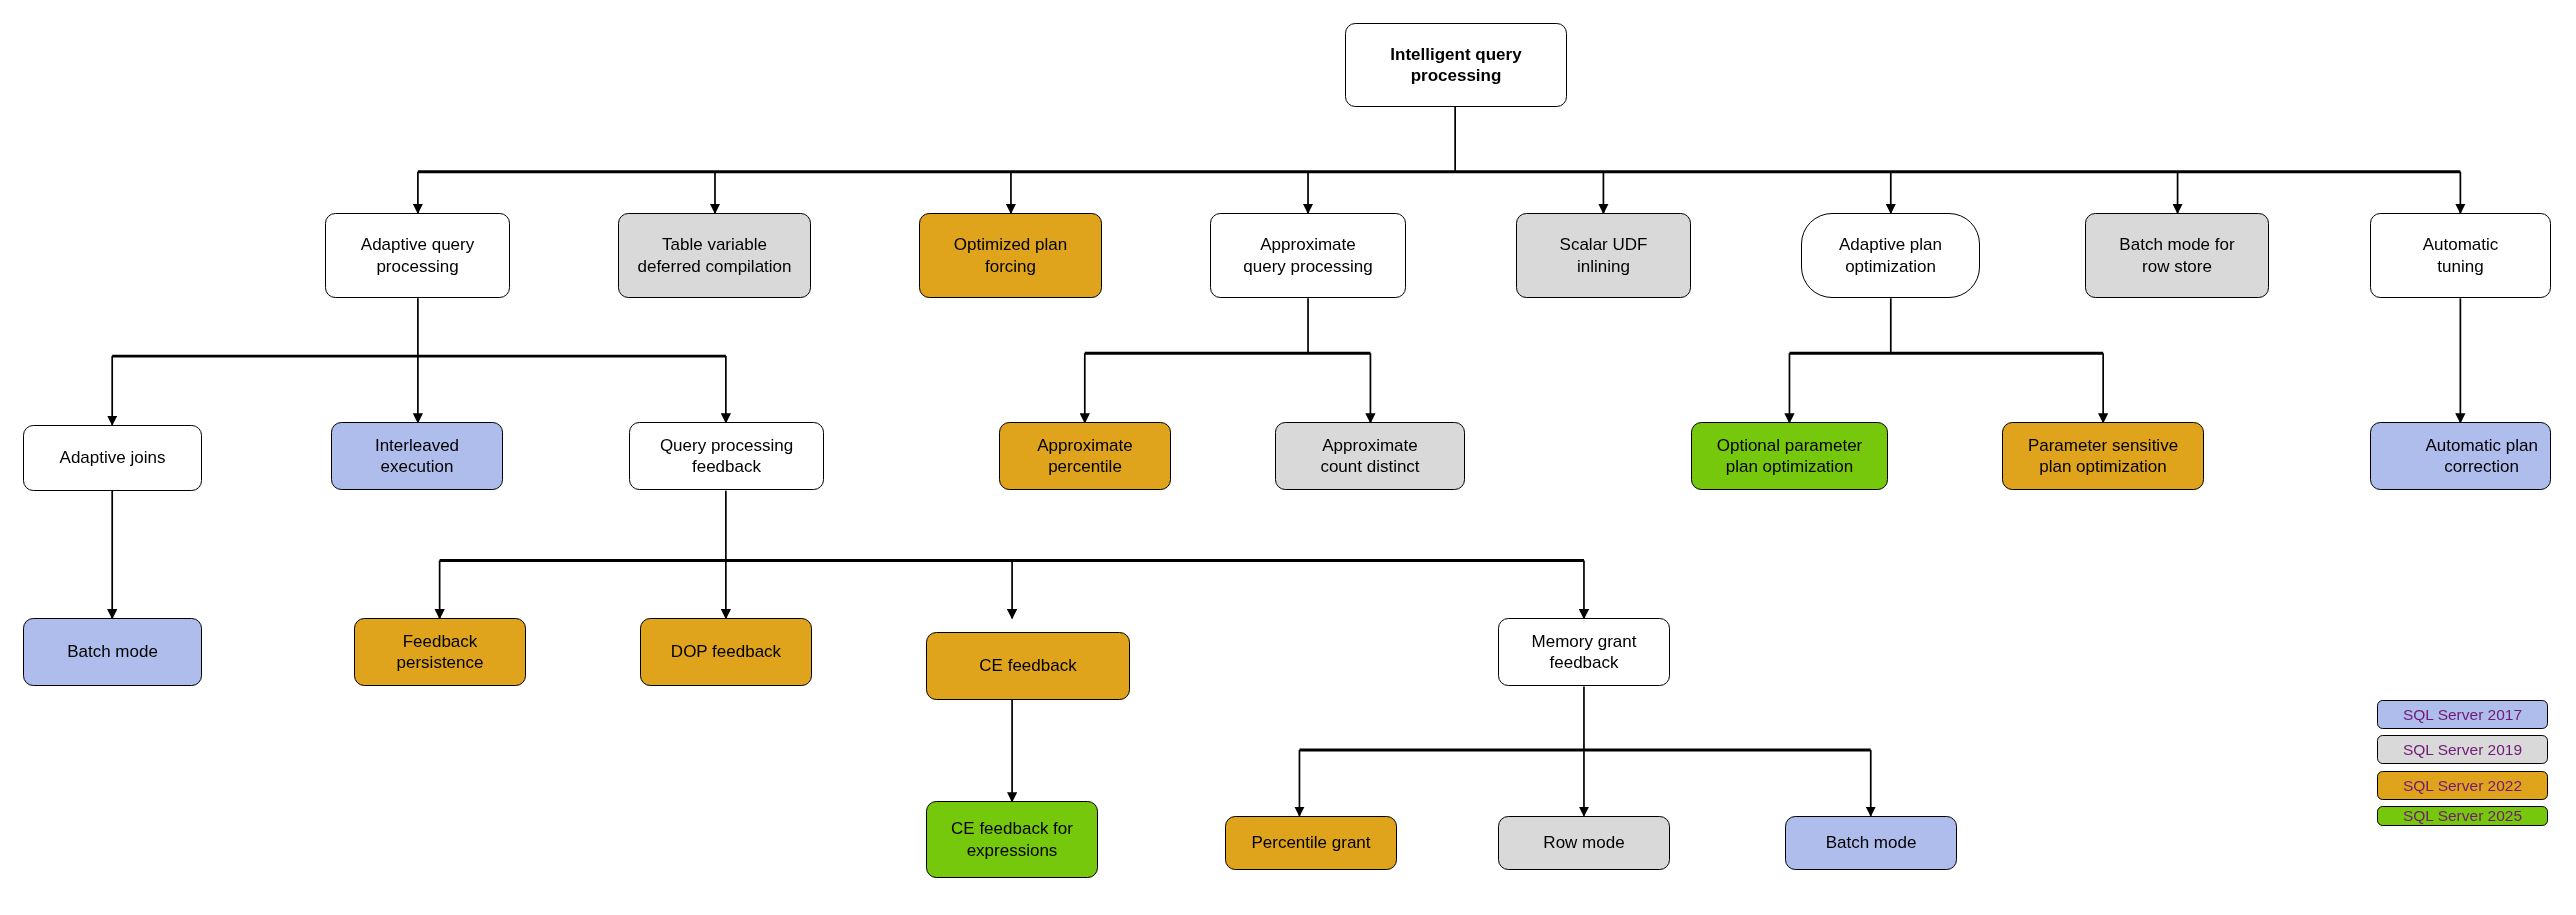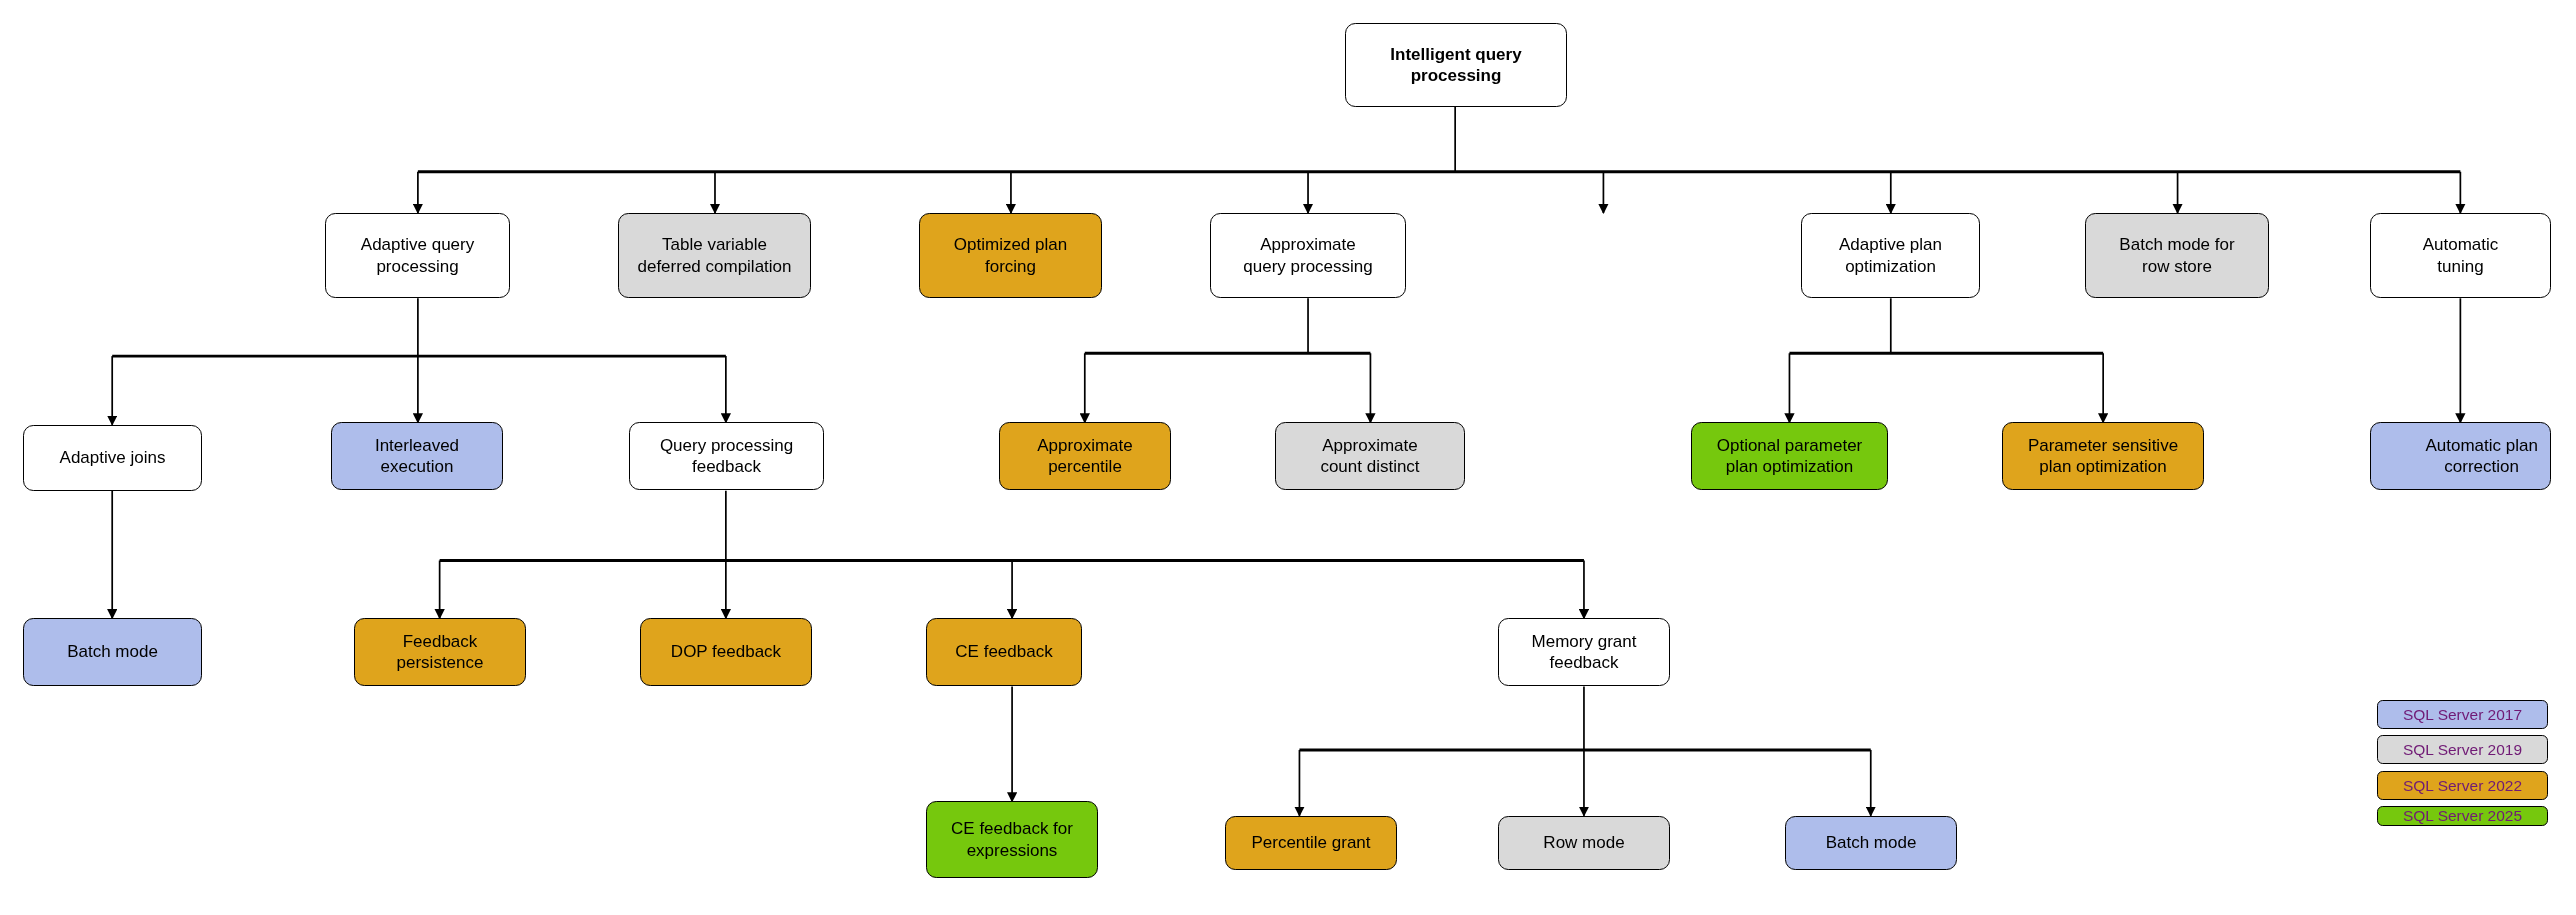--- a/index.html
+++ b/index.html
@@ -139,22 +139,24 @@
 
   <div class="node fill-gray" style="left:618px; top:213px; width:193px; height:85px;">Table variable
 deferred compilation</div>
 
   <div class="node fill-orange" style="left:919px; top:213px; width:183px; height:85px;">Optimized plan
 forcing</div>
 
   <div class="node fill-white" style="left:1210px; top:213px; width:196px; height:85px;">Approximate
 query processing</div>
 
-
-  <div class="node fill-white" style="left:1801px; top:213px; width:179px; height:85px;">Adaptive plan
+  <div class="node fill-gray" style="left:1516px; top:213px; width:175px; height:85px;">Scalar UDF
+inlining</div>
+
+  <div class="node fill-white" style="left:1801px; top:213px; width:179px; height:85px;border-radius:31px;">Adaptive plan
 optimization</div>
 
   <div class="node fill-gray" style="left:2085px; top:213px; width:184px; height:85px;">Batch mode for
 row store</div>
 
   <div class="node fill-white" style="left:2370px; top:213px; width:181px; height:85px;">Automatic
 tuning</div>
 
   <div class="node fill-white" style="left:23px; top:425px; width:179px; height:66px;">Adaptive joins</div>
 
@@ -179,21 +181,21 @@
   <div class="node fill-blue" style="left:2370px; top:422px; width:181px; height:68px;padding-left:48px;">Automatic plan
 correction</div>
 
   <div class="node fill-blue" style="left:23px; top:618px; width:179px; height:68px;">Batch mode</div>
 
   <div class="node fill-orange" style="left:354px; top:618px; width:172px; height:68px;">Feedback
 persistence</div>
 
   <div class="node fill-orange" style="left:640px; top:618px; width:172px; height:68px;">DOP feedback</div>
 
-  <div class="node fill-orange" style="left:926px; top:618px; width:156px; height:68px;">CE feedback</div>
+  <div class="node fill-orange" style="left:926px; top:632px; width:204px; height:68px;">CE feedback</div>
 
   <div class="node fill-white" style="left:1498px; top:618px; width:172px; height:68px;">Memory grant
 feedback</div>
 
   <div class="node fill-green" style="left:926px; top:801px; width:172px; height:77px;">CE feedback for
 expressions</div>
 
   <div class="node fill-orange" style="left:1214px; top:816px; width:172px; height:54px;margin-left:11px;">Percentile grant</div>
 
   <div class="node fill-gray" style="left:1498px; top:816px; width:172px; height:54px;">Row mode</div>

